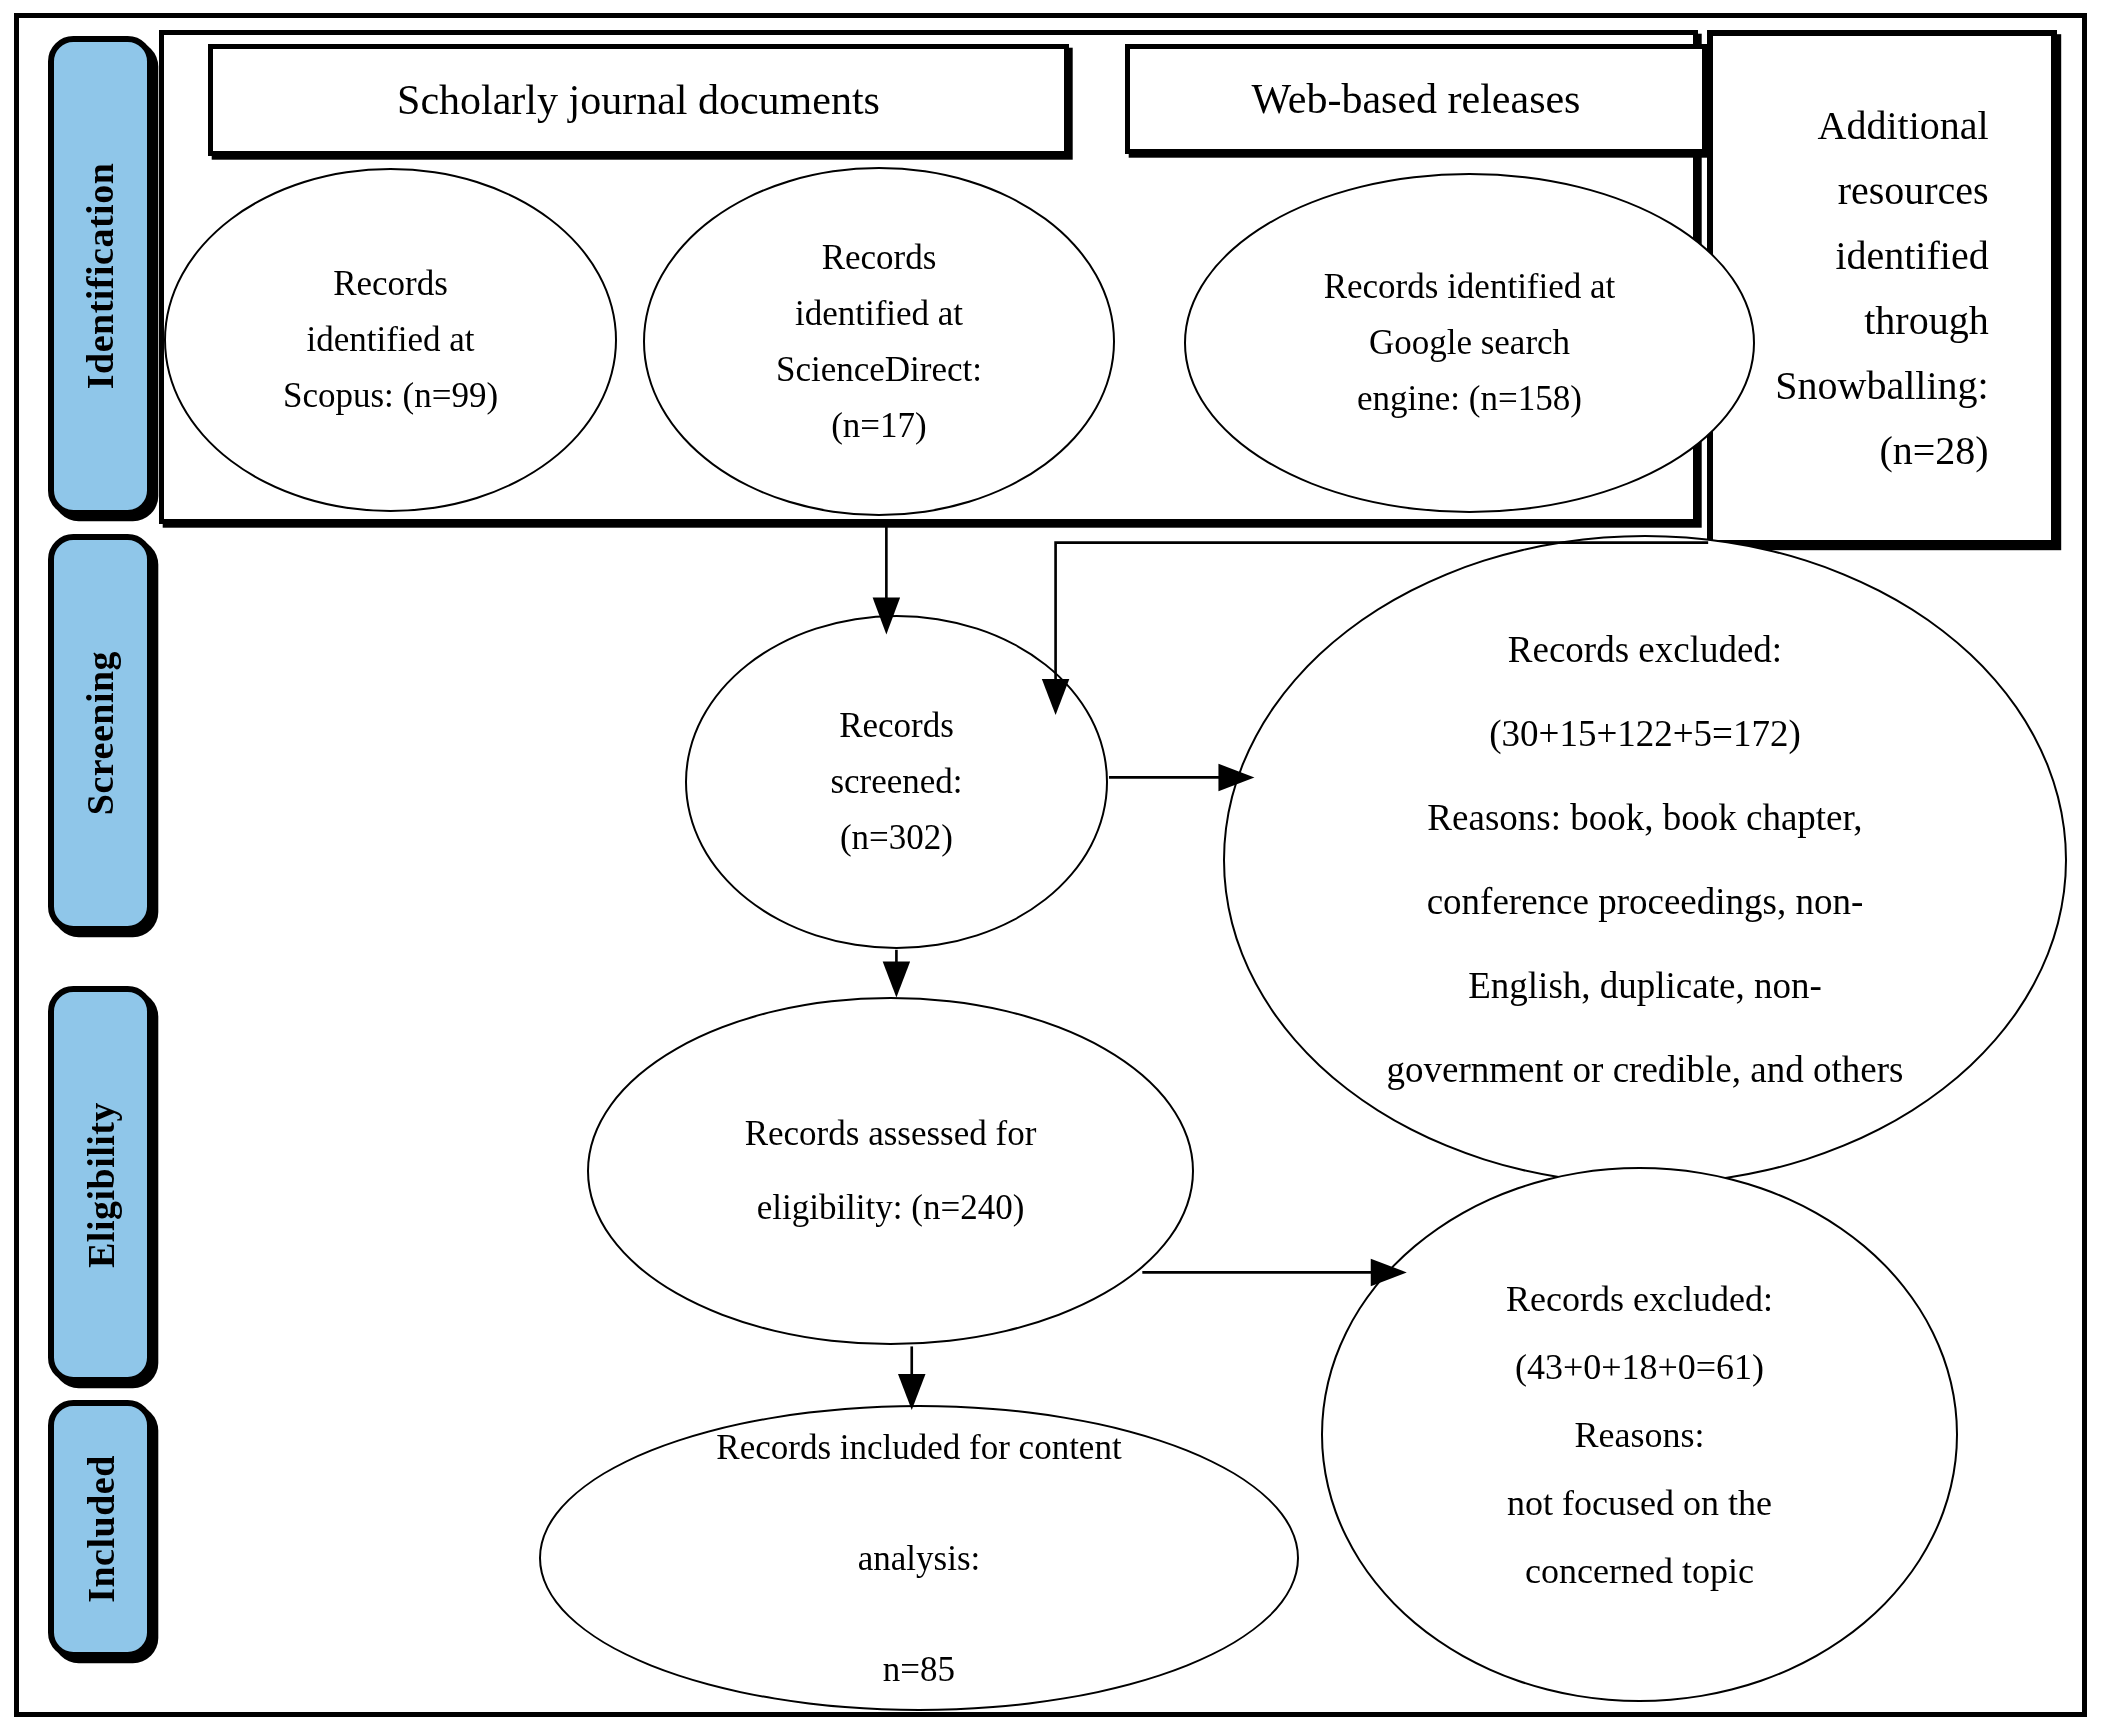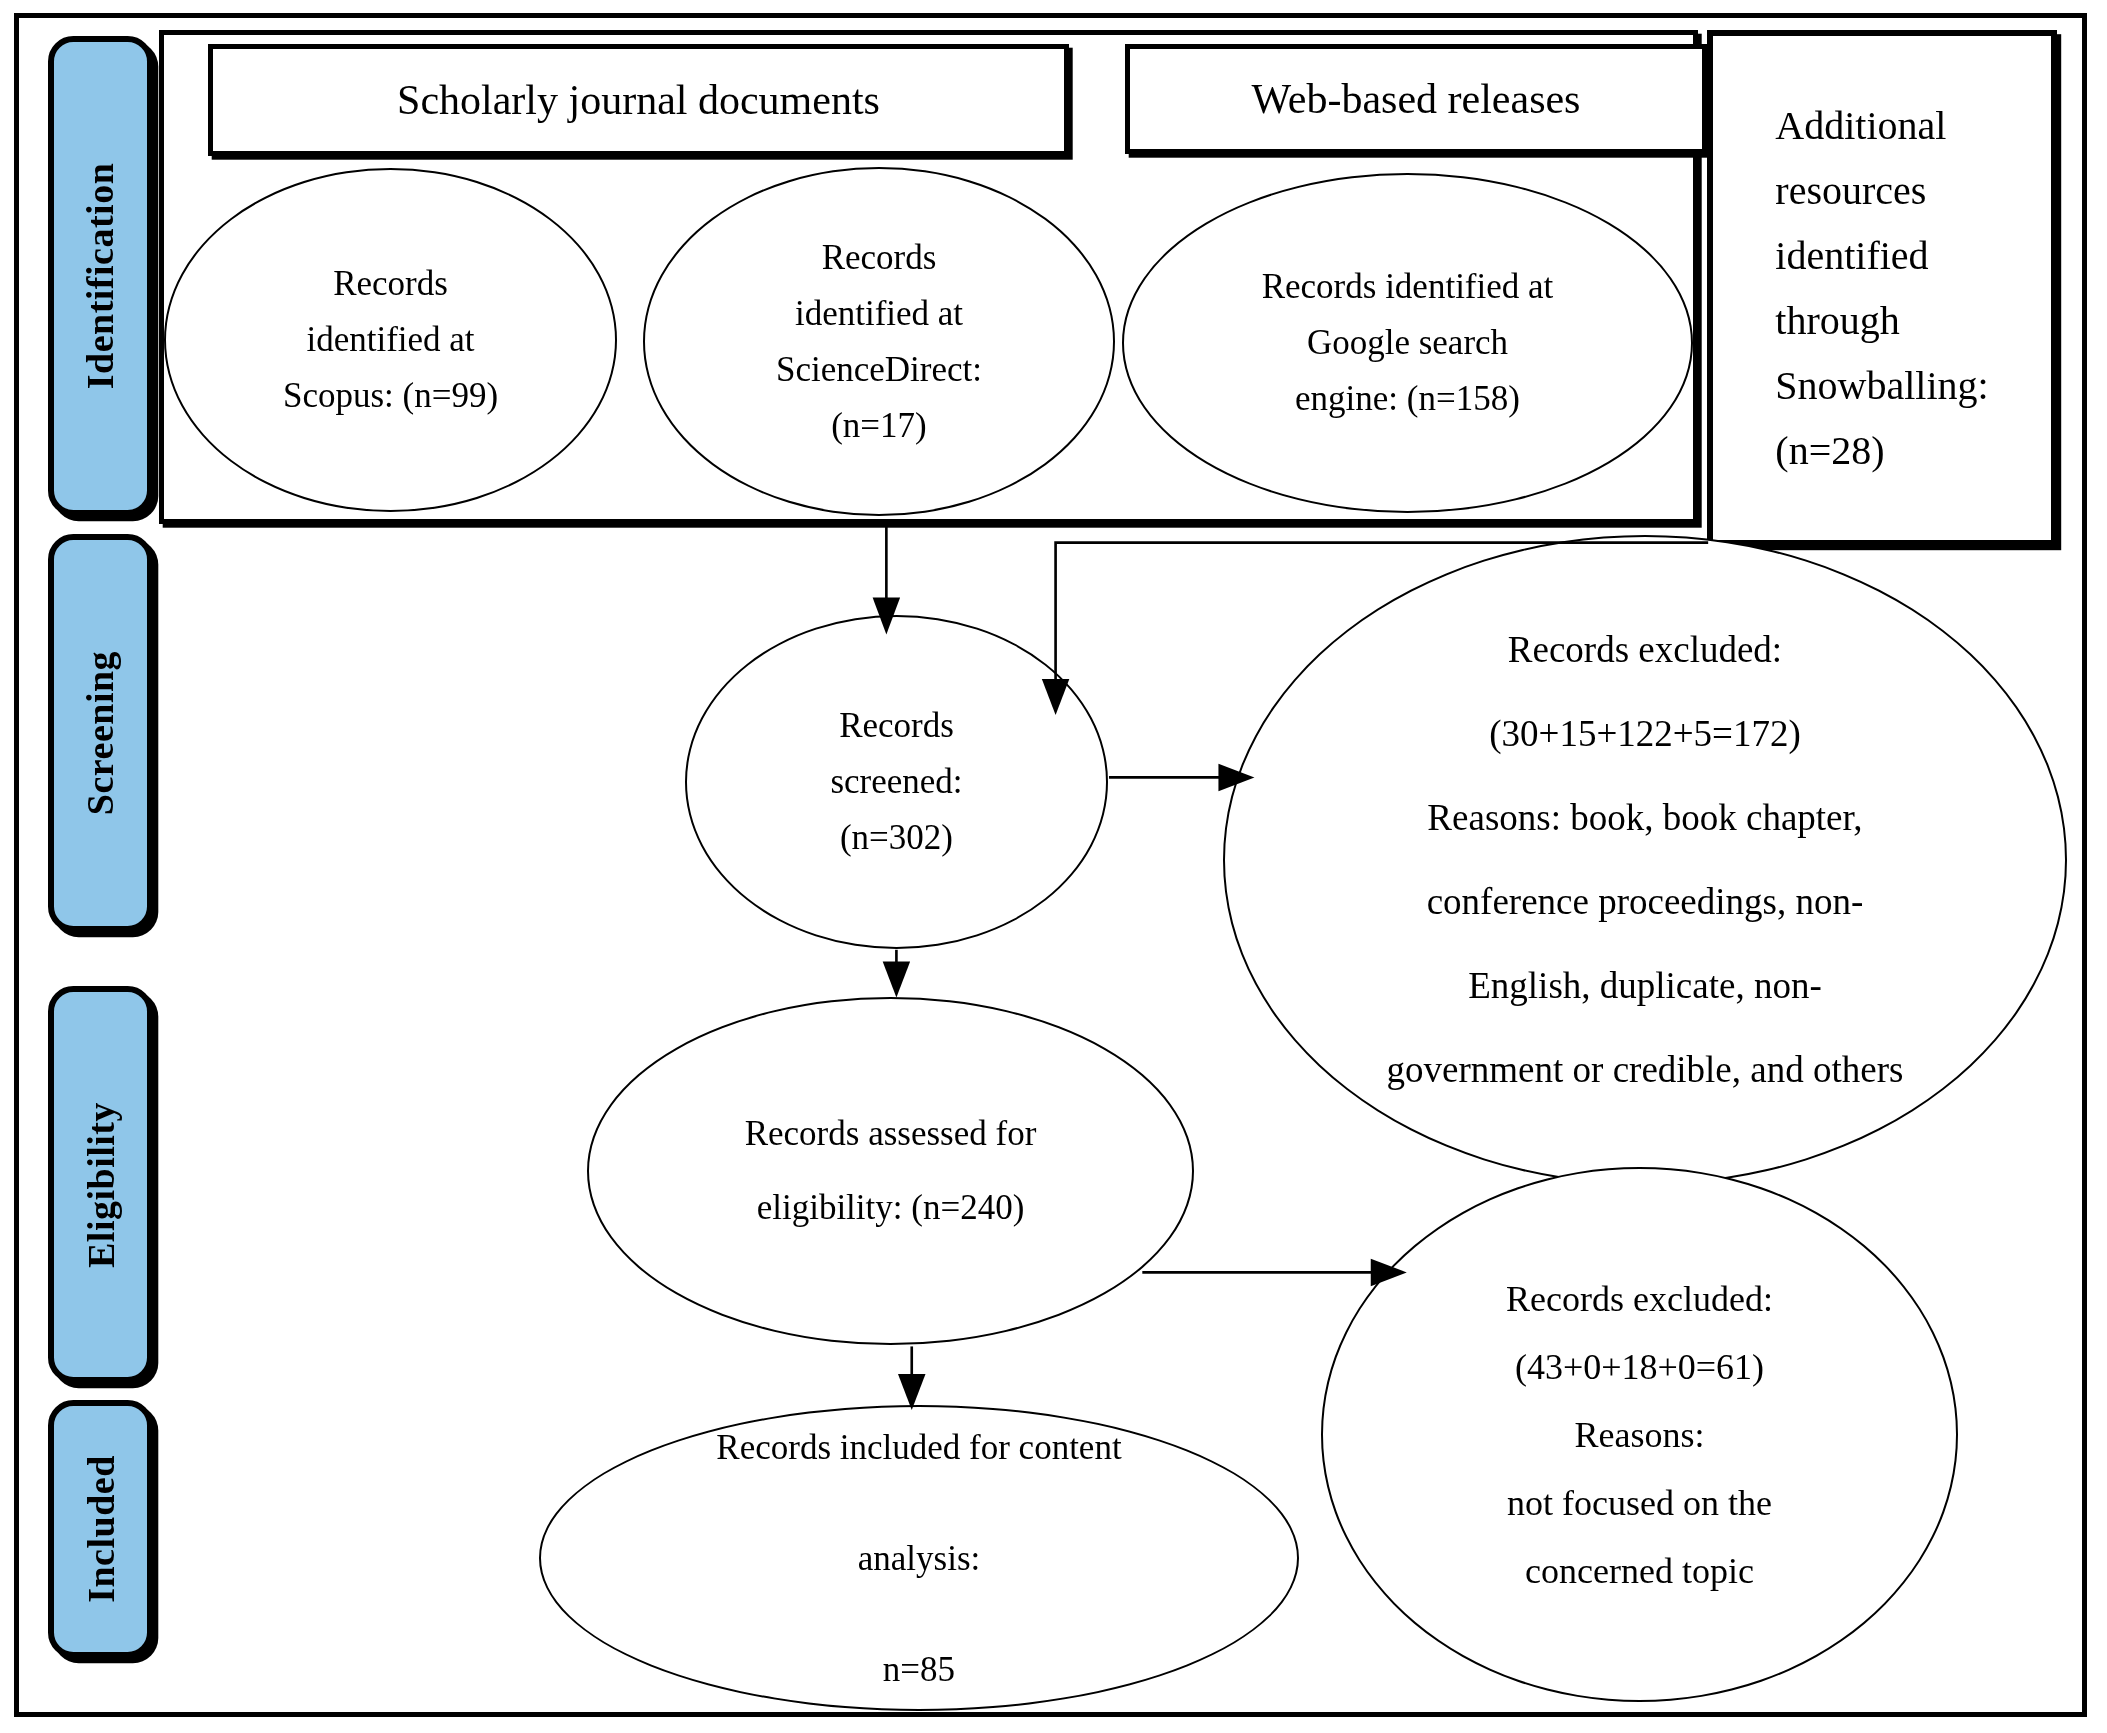--- a/index.html
+++ b/index.html
@@ -43,35 +43,35 @@
     display: flex; align-items: center; justify-content: center;
     font-size: 42px;
   }
   .hdr-scholarly { left: 208px; top: 44px; width: 861px; height: 112px; }
   .hdr-web       { left: 1113px; top: 44px; width: 582px; height: 110px; margin-left: 12px; }
 
   .snowball-box {
     position: absolute; left: 1707px; top: 30px; width: 350px; height: 516px;
     border: 6.3px solid #000; background: #fff; box-shadow: 4.2px 4.2px 0 #000;
     display: flex; align-items: center; justify-content: center;
-    text-align: left; font-size: 40px; line-height: 65px;
+    text-align: right; font-size: 40px; line-height: 65px;
   }
 
   
   .ellipse {
     position: absolute; border: 2.1px solid #000; border-radius: 50%;
     background: #fff;
     display: flex; align-items: center; justify-content: center;
     text-align: center;
   }
   .node-text { white-space: pre-line; }
 
   .n-scopus        { left: 164px;  top: 168px;  width: 453px;  height: 344px;  font-size: 35px; line-height: 56px; }
   .n-sciencedirect { left: 643px; top: 167px;  width: 472px;  height: 349px;  font-size: 35px; line-height: 56px; }
-  .n-google        { left: 1122px; top: 173px;  width: 571px; height: 340px;  font-size: 35px; line-height: 56px; }
+  .n-google        { left: 1184px; top: 173px;  width: 571px; height: 340px;  font-size: 35px; line-height: 56px; }
   .n-screened      { left: 685px; top: 615px; width: 423px;  height: 334px;  font-size: 35px; line-height: 56px; }
   .n-excluded1     { left: 1223px; top: 535px; width: 844px; height: 650px; font-size: 37px; line-height: 84px; }
   .n-assessed      { left: 587px; top: 997px; width: 607px; height: 348px;  font-size: 35px; line-height: 74px; }
   .n-excluded2     { left: 1321px; top: 1167px; width: 637px; height: 535px; font-size: 36px; line-height: 68px; }
   .n-included      { left: 539px; top: 1405px; width: 760px; height: 306px;  font-size: 35px; line-height: 111px; }
 
   .arrows { position: absolute; left: 0; top: 0; width: 2108px; height: 1733px; pointer-events: none; }
   .arrows line, .arrows polyline { stroke: #000; stroke-width: 5; fill: none; }
   .arrows polygon { fill: #000; stroke: none; }
 </style>

